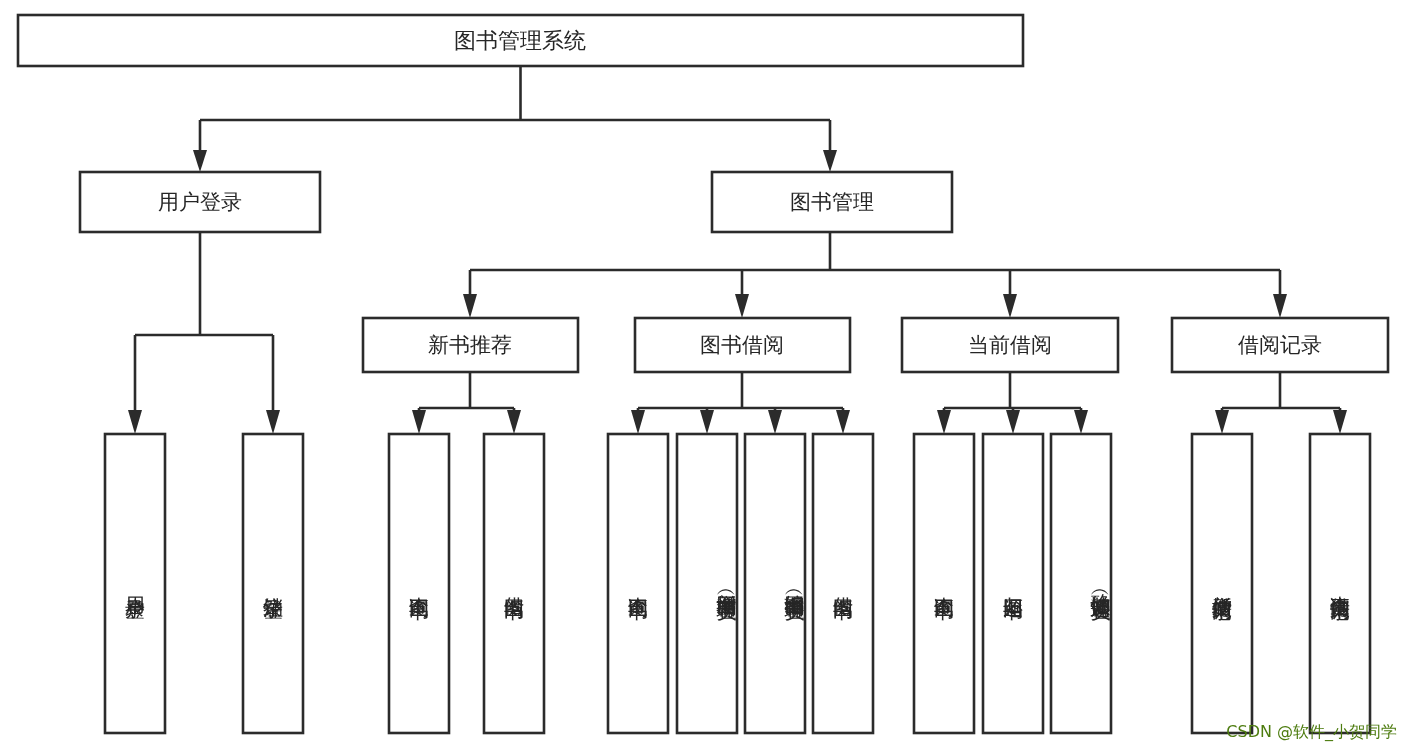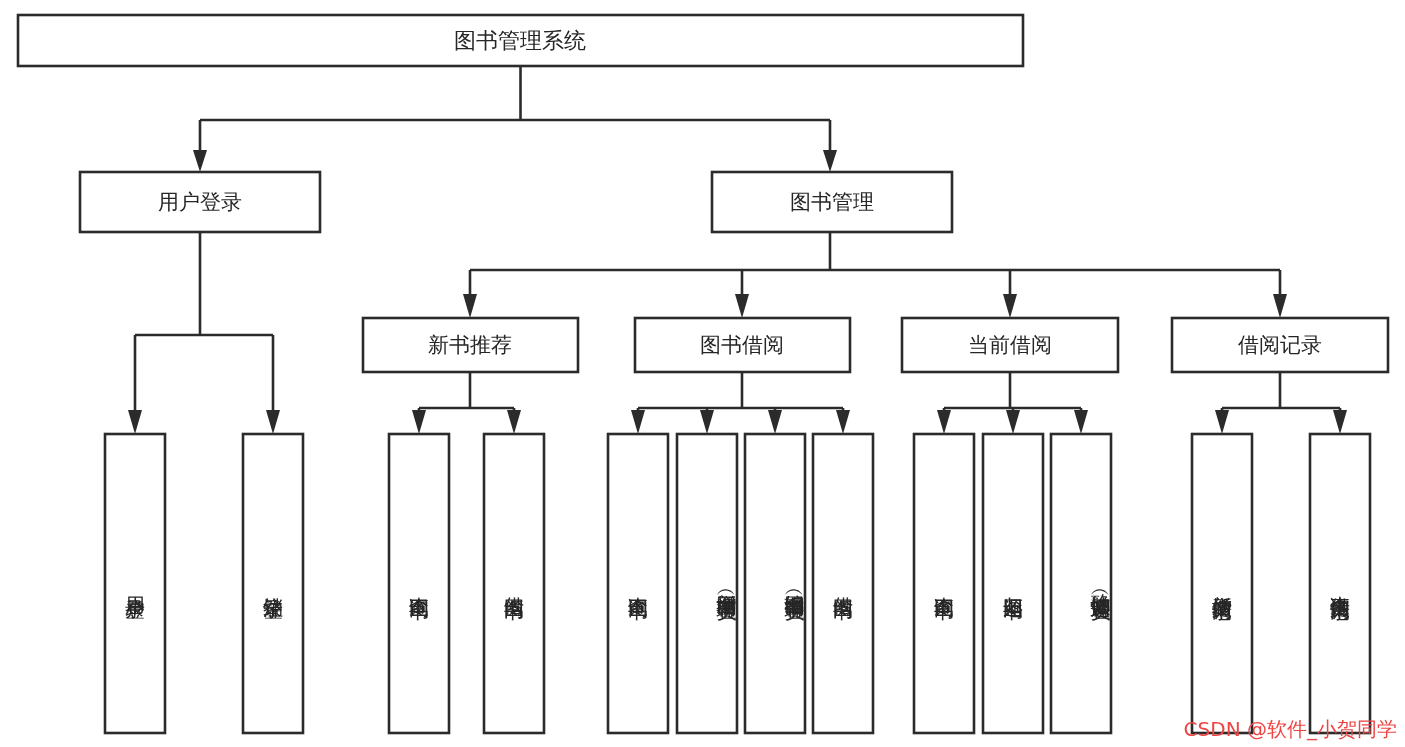--- a/index.html
+++ b/index.html
@@ -68,22 +68,22 @@
     text-orientation: upright;
     white-space: nowrap;
     letter-spacing: 0.06em;
     pointer-events: none;
   }
   .watermark {
     position: absolute;
     right: 8px;
     bottom: 4px;
     font-family: "DejaVu Sans", "Liberation Sans", sans-serif;
-    font-size: 20px;
-    color: #ef4444;
+    font-size: 16px;
+    color: #4d7c0f;
     white-space: nowrap;
     margin-left: 20px;
   }
 </style>
 </head>
 <body>
 
 <div id="diagram-root">
 
   <svg class="diagram" viewBox="0 0 1405 747">

